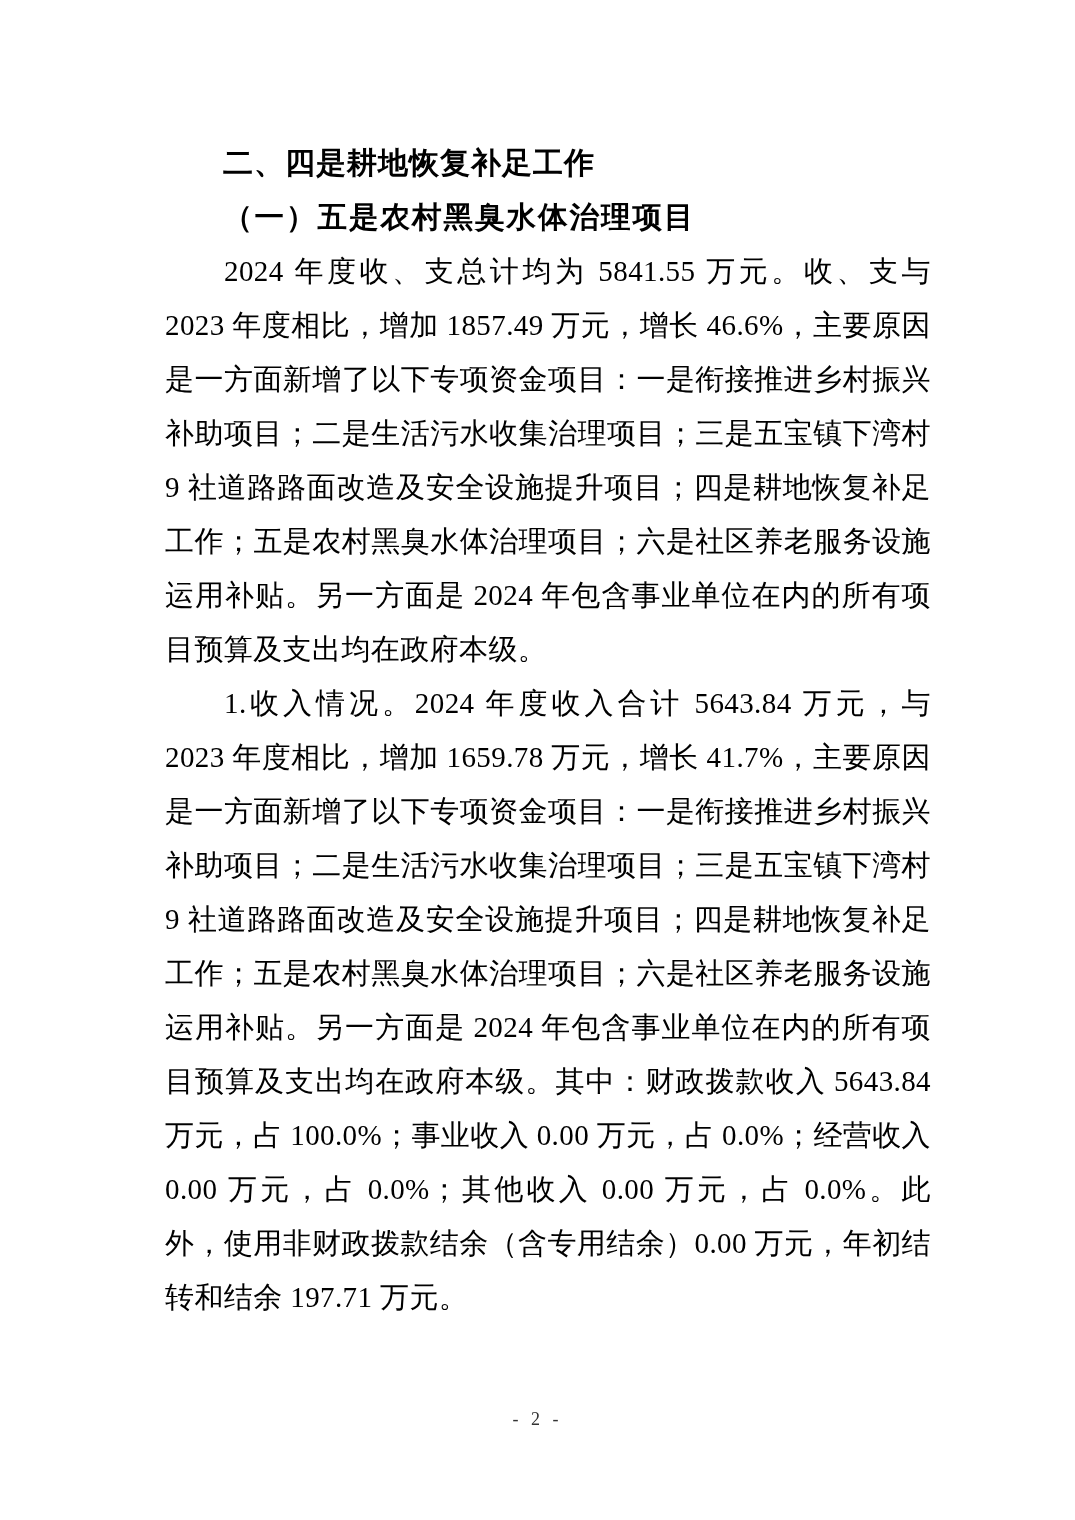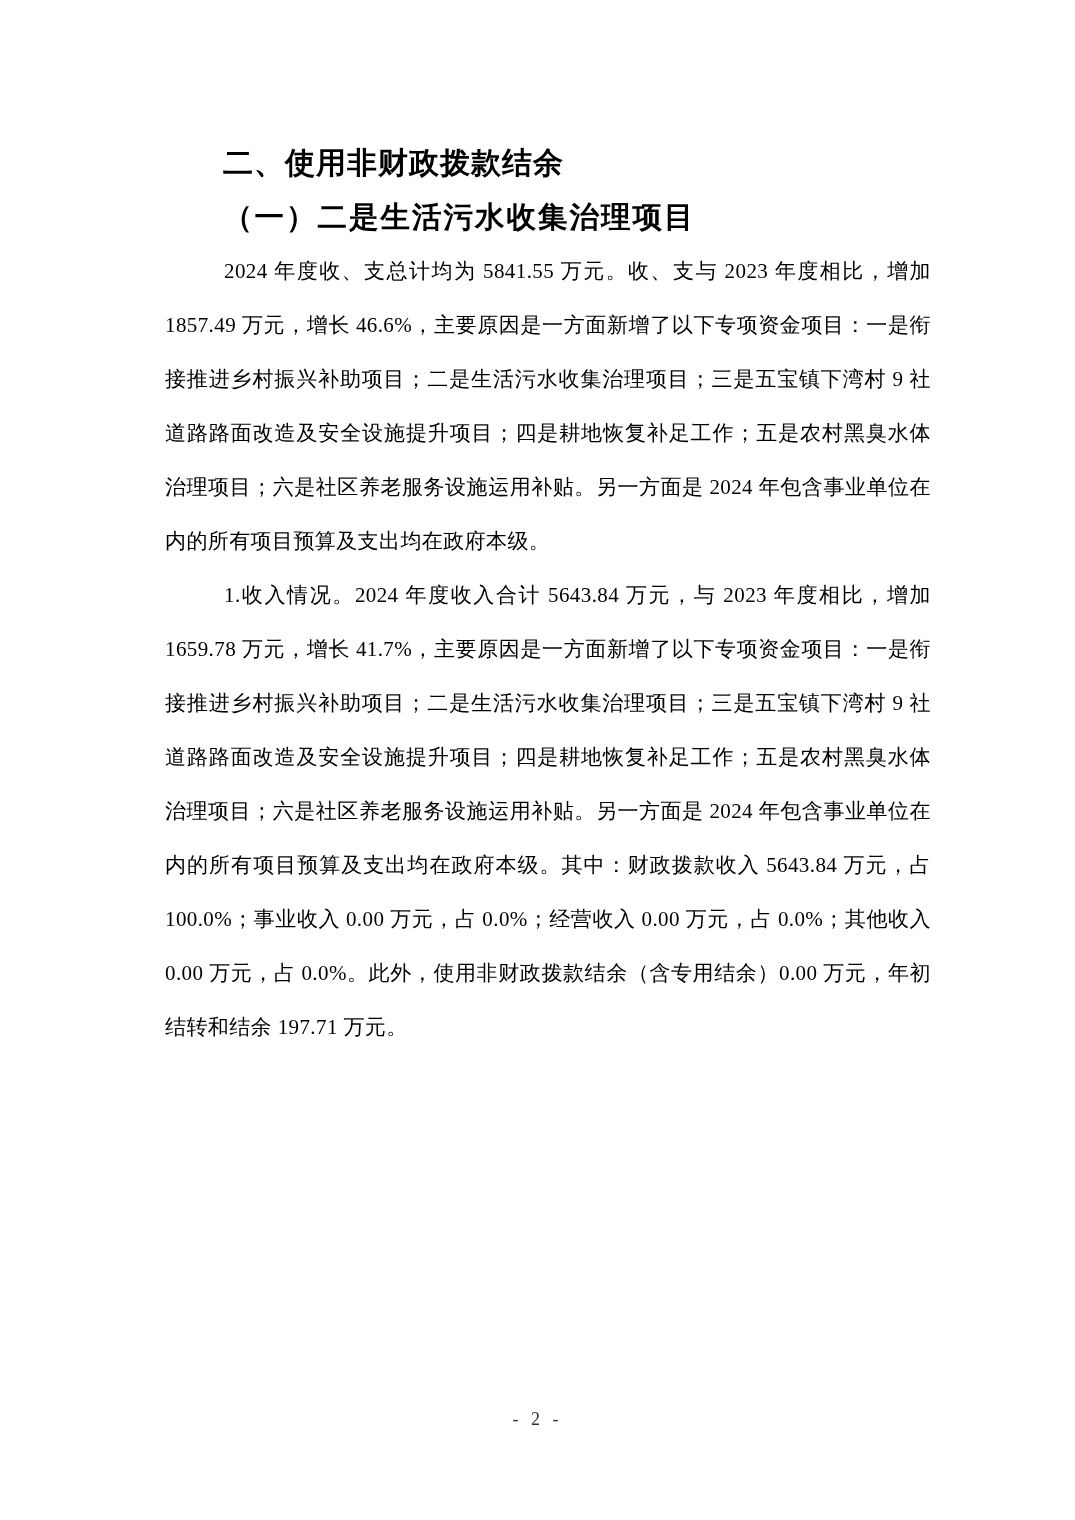--- a/index.html
+++ b/index.html
@@ -40,21 +40,21 @@
     font-size: 29.5px;
     line-height: 54px;
     text-indent: 58px;
     text-align: left;
     letter-spacing: 2px;
   }
   .body-para {
     margin: 0;
     font-family: "Liberation Serif", serif;
     font-weight: 400;
-    font-size: 21px;
+    font-size: 29px;
     line-height: 54px;
     text-indent: 59px;
     letter-spacing: 0.4px;
   }
   .body-para .lead {
     font-weight: 400;
   }
   .page-footer {
     position: absolute;
     left: 0;
@@ -66,19 +66,19 @@
     line-height: 54px;
     color: #333333;
     letter-spacing: 4px;
   }
 </style>
 </head>
 <body>
 
 <div class="page">
   <div class="content">
-    <h1 class="heading-1">二、使用非财政拨款结余</h1>
-    <h2 class="heading-2">（一）二是生活污水收集治理项目</h2>
+    <h1 class="heading-1">二、四是耕地恢复补足工作</h1>
+    <h2 class="heading-2">（一）五是农村黑臭水体治理项目</h2>
     <p class="body-para"><span>2024 年度收、支总计均为 5841.55 万元。收、支与 2023 年度相比，增加 1857.49 万元，增长 46.6%，主要原因是一方面新增了以下专项资金项目：一是衔接推进乡村振兴补助项目；二是生活污水收集治理项目；三是五宝镇下湾村 9 社道路路面改造及安全设施提升项目；四是耕地恢复补足工作；五是农村黑臭水体治理项目；六是社区养老服务设施运用补贴。另一方面是 2024 年包含事业单位在内的所有项目预算及支出均在政府本级。</span></p>
     <p class="body-para"><span class="lead">1.收入情况。</span><span>2024 年度收入合计 5643.84 万元，与 2023 年度相比，增加 1659.78 万元，增长 41.7%，主要原因是一方面新增了以下专项资金项目：一是衔接推进乡村振兴补助项目；二是生活污水收集治理项目；三是五宝镇下湾村 9 社道路路面改造及安全设施提升项目；四是耕地恢复补足工作；五是农村黑臭水体治理项目；六是社区养老服务设施运用补贴。另一方面是 2024 年包含事业单位在内的所有项目预算及支出均在政府本级。其中：财政拨款收入 5643.84 万元，占 100.0%；事业收入 0.00 万元，占 0.0%；经营收入 0.00 万元，占 0.0%；其他收入 0.00 万元，占 0.0%。此外，使用非财政拨款结余（含专用结余）0.00 万元，年初结转和结余 197.71 万元。</span></p>
   </div>
   <div class="page-footer">- 2 -</div>
 </div>
 
 </body></html>

